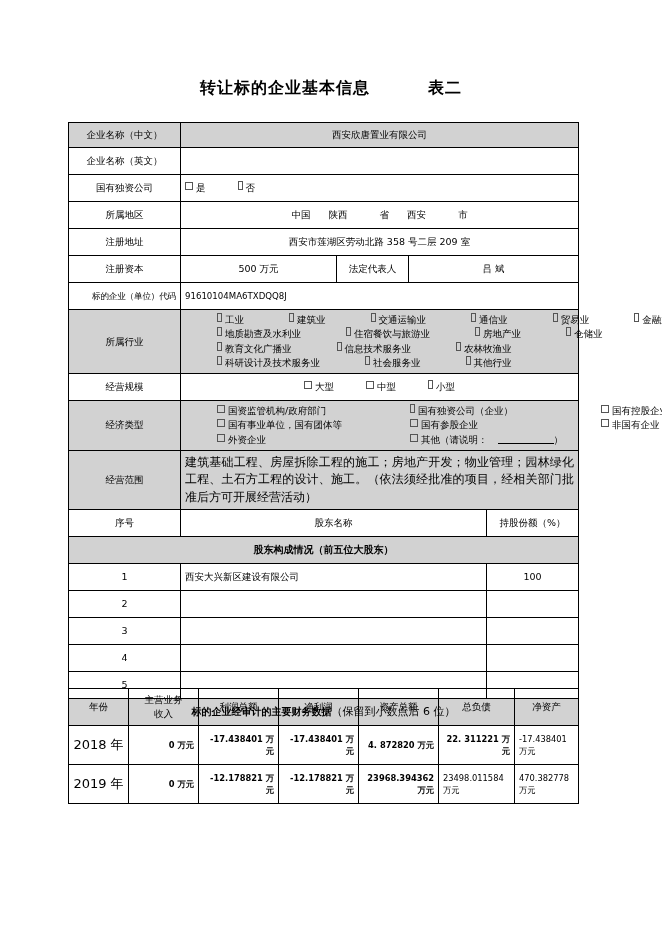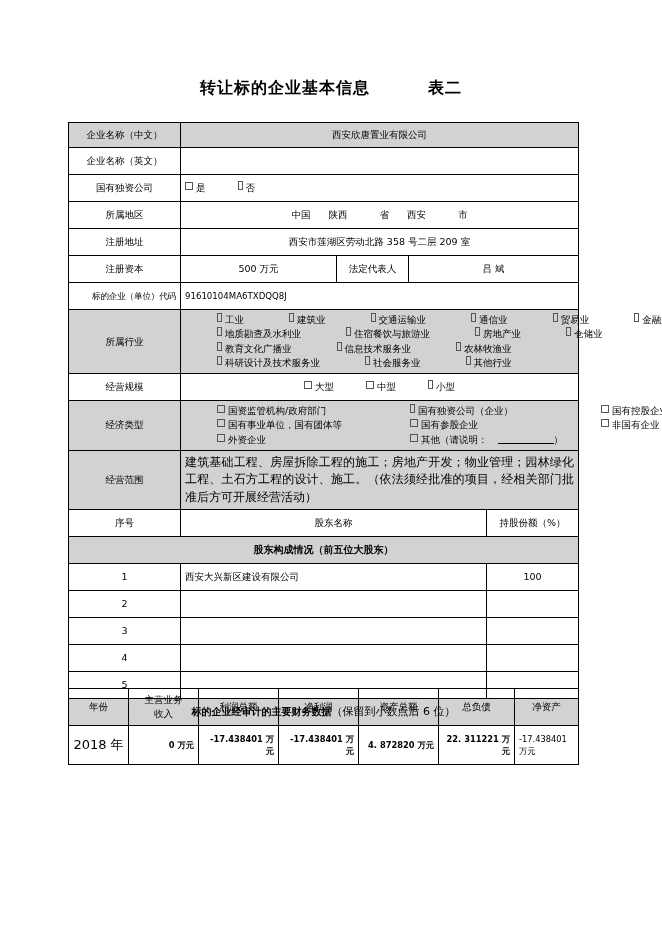--- a/index.html
+++ b/index.html
@@ -341,16 +341,25 @@
     <tr>
       <td class="yr-cell fin-cell">2018 年</td>
       <td class="rgt fin-cell">0 万元</td>
       <td class="rgt fin-cell">-17.438401 万元</td>
       <td class="rgt fin-cell">-17.438401 万元</td>
       <td class="rgt fin-cell">4. 872820 万元</td>
       <td class="rgt fin-cell">22. 311221 万元</td>
       <td class="lft fin-cell">-17.438401  万元</td>
     </tr>
 
+    <tr>
+      <td class="yr-cell fin-cell">2019 年</td>
+      <td class="rgt fin-cell">0 万元</td>
+      <td class="rgt fin-cell">-12.178821 万元</td>
+      <td class="rgt fin-cell">-12.178821 万元</td>
+      <td class="rgt fin-cell">23968.394362 万元</td>
+      <td class="lft fin-cell">23498.011584  万元</td>
+      <td class="lft fin-cell">470.382778  万元</td>
+    </tr>
   </tbody>
     </table>
 
 </div>
 
 </body></html>

